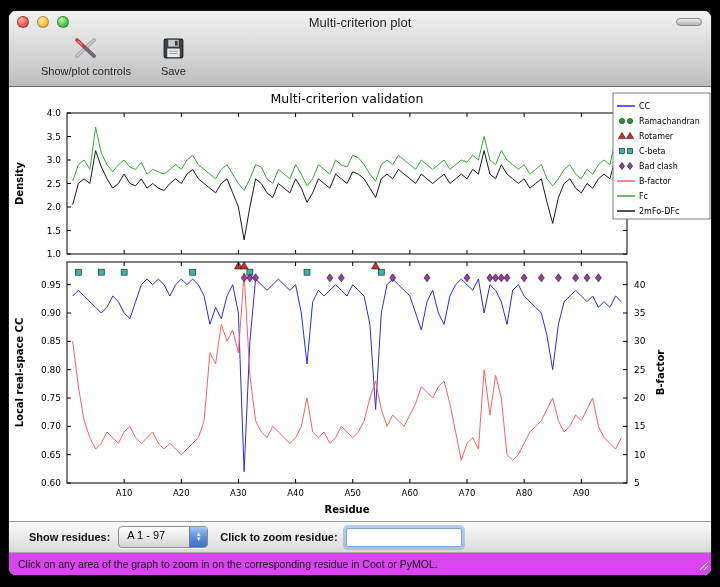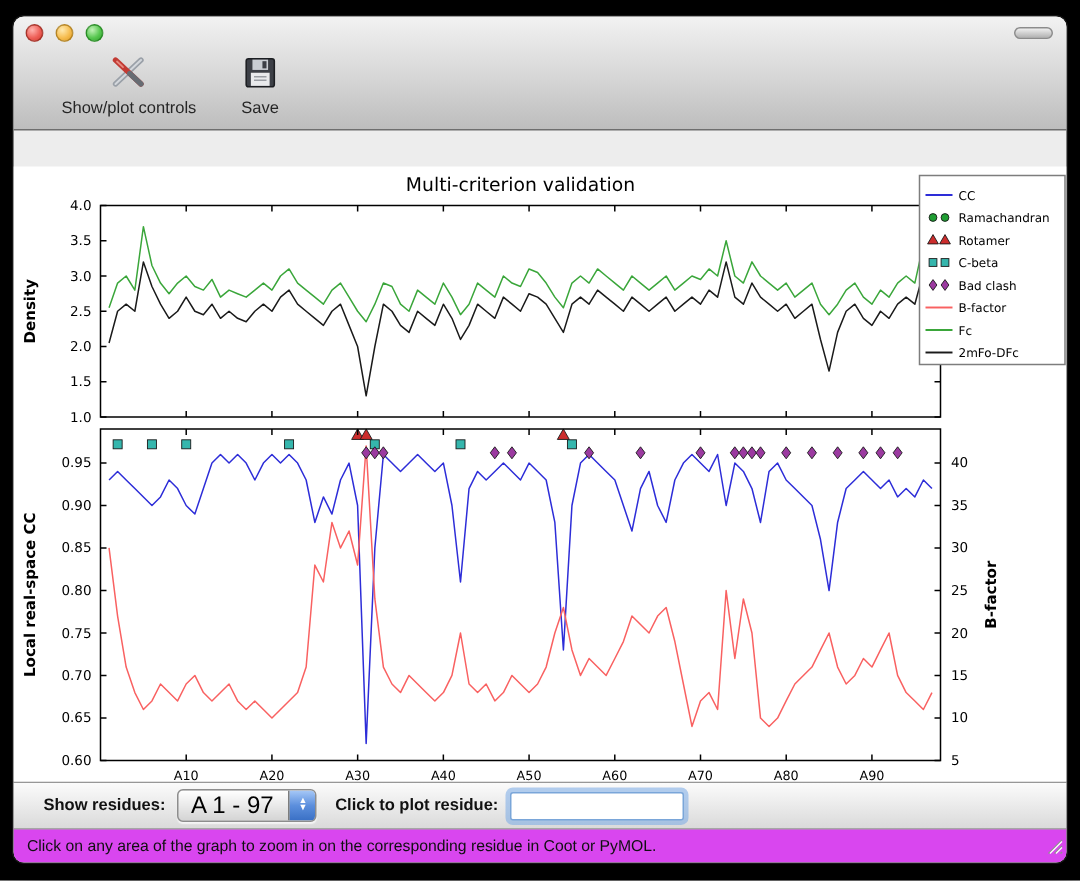--- a/index.html
+++ b/index.html
@@ -22,31 +22,31 @@
   .light{width:12px;height:12px;border-radius:50%;box-sizing:border-box;}
   .tl-close{background:radial-gradient(circle at 35% 30%,#ffb3ae,#ee6058 55%,#cf3b30);border:1px solid rgba(90,10,0,.45);}
   .tl-min{background:radial-gradient(circle at 35% 30%,#ffeab0,#f6bd50 55%,#dd9a22);border:1px solid rgba(110,75,0,.45);}
   .tl-zoom{background:radial-gradient(circle at 35% 30%,#c2f2b8,#57c750 55%,#309e2c);border:1px solid rgba(0,85,0,.45);}
   .wtitle{flex:1;text-align:center;font-size:13px;color:#1e1e1e;text-shadow:0 1px 0 rgba(255,255,255,.55);}
   .capsule{position:absolute;right:9px;top:7px;width:26px;height:8px;border-radius:4px;
     background:linear-gradient(#efefef,#b2b2b2);border:1px solid #8b8b8b;box-sizing:border-box;}
   .toolbar{height:50px;display:flex;align-items:flex-start;padding:3px 0 0 32px;gap:30px;}
   .tool-btn{display:flex;flex-direction:column;align-items:center;gap:0;cursor:default;}
   .tool-btn .tlabel{font-size:11px;color:#262626;white-space:nowrap;}
-  .plot-area{flex:1;background:#fff;position:relative;overflow:hidden;margin-top:24px;}
+  .plot-area{flex:1;background:#fff;position:relative;overflow:hidden;}
   .plot-area svg{display:block;}
   .controls{
     height:30px;flex:0 0 auto;background:linear-gradient(#fbfbfb,#dadada);
     border-top:1px solid #979797;display:flex;align-items:center;
     padding:0 20px;gap:8px;font-size:11px;color:#111;
   }
   .ctl-label{font-weight:bold;}
   .popup{display:flex;align-items:stretch;height:20px;border:1px solid #8d8d8d;border-radius:4px;
     background:linear-gradient(#ffffff,#d4d4d4);overflow:hidden;box-shadow:0 1px 1px rgba(255,255,255,.7);}
-  .popup-text{padding:2px 10px 0 8px;font-size:16px;color:#000;min-width:52px;}
+  .popup-text{padding:2px 10px 0 8px;font-size:11px;color:#000;min-width:52px;}
   .popup-stepper{width:17px;background:linear-gradient(#a6c8f7,#5c8fdd 50%,#3a70c5);
     color:#fff;display:flex;flex-direction:column;align-items:center;justify-content:center;
     font-size:6px;line-height:5px;border-left:1px solid #7d7d7d;}
   .zoom-input{width:106px;height:17px;border:1px solid #7aa6d9;border-radius:2px;
     box-shadow:0 0 0 3px rgba(120,170,230,.55);font-size:11px;padding:0 4px;outline:none;
     font-family:"Liberation Sans",sans-serif;}
   .statusbar{
     height:22px;flex:0 0 auto;background:#d946ef;border-top:1px solid #a6a6a6;
     font-size:10.5px;color:#101010;display:flex;align-items:center;padding:0 9px;position:relative;
   }
@@ -56,20 +56,21 @@
 <body>
 
 <div class="window">
   <div class="chrome">
     <div class="titlebar">
       <div class="traffic">
         <div class="light tl-close"></div>
         <div class="light tl-min"></div>
         <div class="light tl-zoom"></div>
       </div>
+      <div class="wtitle">Multi-criterion plot</div>
       <div class="capsule"></div>
     </div>
     <div class="toolbar">
       <div class="tool-btn">
         <span>
           <svg width="26" height="25" viewBox="0 0 26 25">
             <line x1="4" y1="20" x2="21" y2="4" stroke="#9aa0a8" stroke-width="3.6" stroke-linecap="round"></line>
             <line x1="4" y1="20" x2="21" y2="4" stroke="#d3d7dc" stroke-width="1.4" stroke-linecap="round"></line>
             <line x1="4" y1="4" x2="21" y2="20" stroke="#c23b34" stroke-width="3.6" stroke-linecap="round"></line>
             <line x1="13.5" y1="13" x2="21" y2="20" stroke="#676c73" stroke-width="3.6" stroke-linecap="round"></line>
@@ -265,21 +266,21 @@
 
   <div class="controls">
     <span class="ctl-label">Show residues:</span>
     <div class="popup">
       <span class="popup-text">A  1 - 97</span>
       <span class="popup-stepper">
           <span>▲</span>
           <span>▼</span>
         </span>
     </div>
-    <span class="ctl-label" style="margin-left:4px;">Click to plot residue:</span>
+    <span class="ctl-label" style="margin-left:4px;">Click to zoom residue:</span>
     <input class="zoom-input" type="text" value="" style="">
   </div>
 
   <div class="statusbar">
     <span>Click on any area of the graph to zoom in on the corresponding residue in Coot or PyMOL.</span>
     <span class="resize-grip">
       <svg width="13" height="13" viewBox="0 0 13 13">
         <line x1="3" y1="12" x2="12" y2="3" stroke="#8f8f8f" stroke-width="1"></line>
         <line x1="7" y1="12" x2="12" y2="7" stroke="#8f8f8f" stroke-width="1"></line>
         <line x1="11" y1="12" x2="12" y2="11" stroke="#8f8f8f" stroke-width="1"></line>

